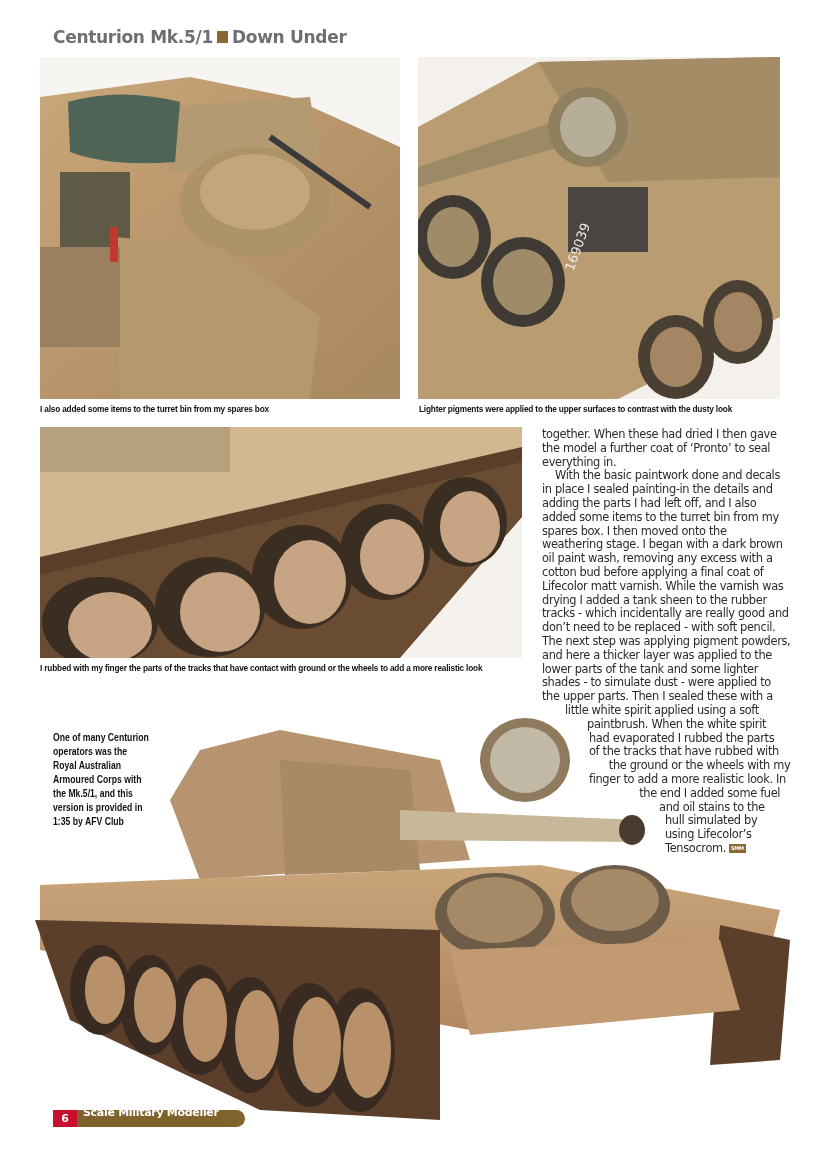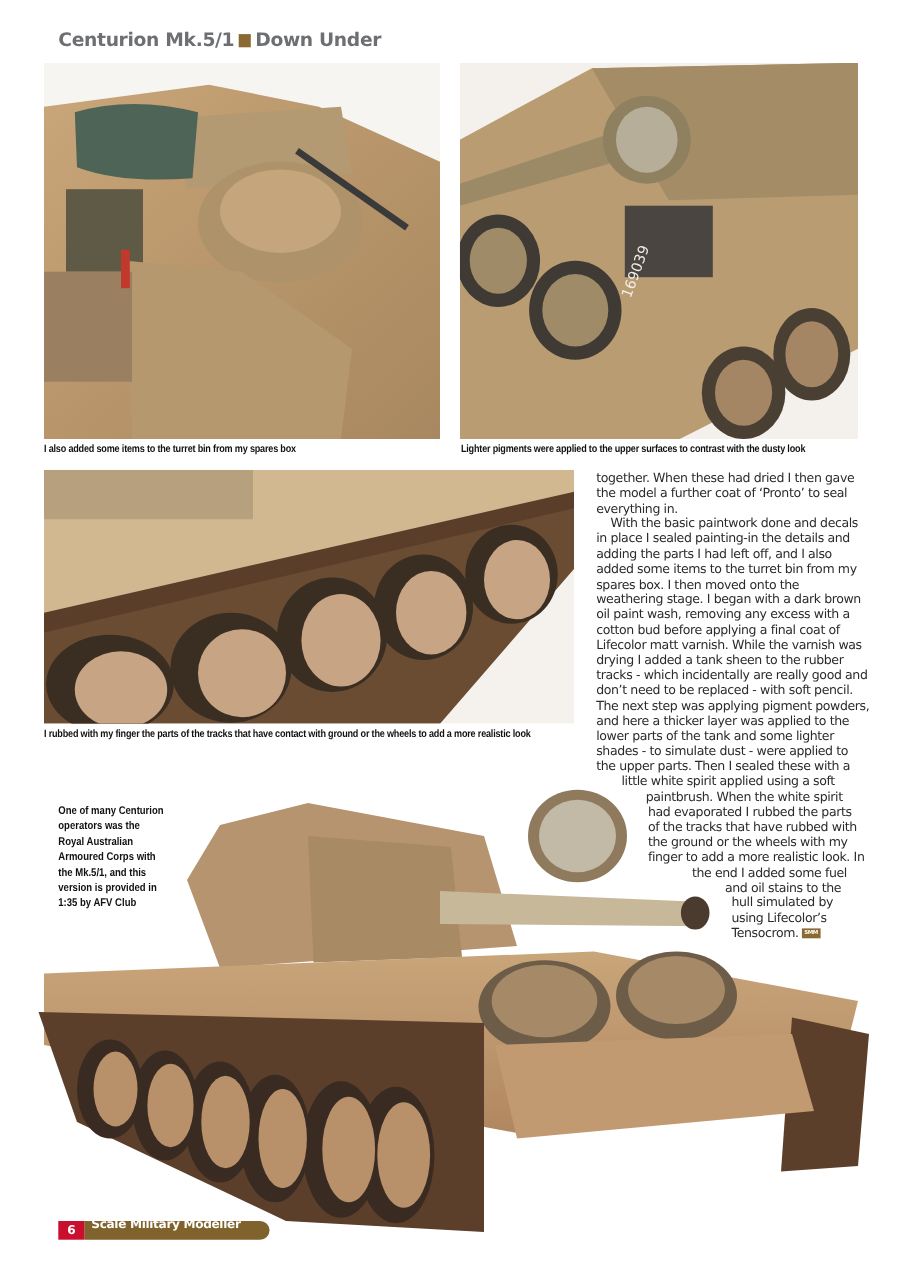--- a/index.html
+++ b/index.html
@@ -164,23 +164,23 @@
   <span class="ln">don’t need to be replaced - with soft pencil.</span>
   <span class="ln">The next step was applying pigment powders,</span>
   <span class="ln">and here a thicker layer was applied to the</span>
   <span class="ln">lower parts of the tank and some lighter</span>
   <span class="ln">shades - to simulate dust - were applied to</span>
   <span class="ln">the upper parts. Then I sealed these with a</span>
   <span class="ln" style="padding-left:23px;">little white spirit applied using a soft</span>
   <span class="ln" style="padding-left:45px;">paintbrush. When the white spirit</span>
   <span class="ln" style="padding-left:47px;">had evaporated I rubbed the parts</span>
   <span class="ln" style="padding-left:47px;">of the tracks that have rubbed with</span>
-  <span class="ln" style="padding-left:47px;">the ground or the wheels with my</span>
+  <span class="ln" style="padding-left:47px;text-align:right;">the ground or the wheels with my</span>
   <span class="ln" style="padding-left:47px;">finger to add a more realistic look. In</span>
-  <span class="ln" style="padding-left:87px;">the end I added some fuel</span>
+  <span class="ln" style="padding-left:87px;text-align:center;">the end I added some fuel</span>
   <span class="ln" style="padding-left:117px;">and oil stains to the</span>
   <span class="ln" style="padding-left:123px;">hull simulated by</span>
   <span class="ln" style="padding-left:123px;">using Lifecolor’s</span>
   <span class="ln" style="padding-left:123px;">
     <span>Tensocrom.</span><span class="smm-badge">SMM</span>
   </span>
 </div>
 
 <div class="side-cap">
   <span class="ln">One of many Centurion</span>

